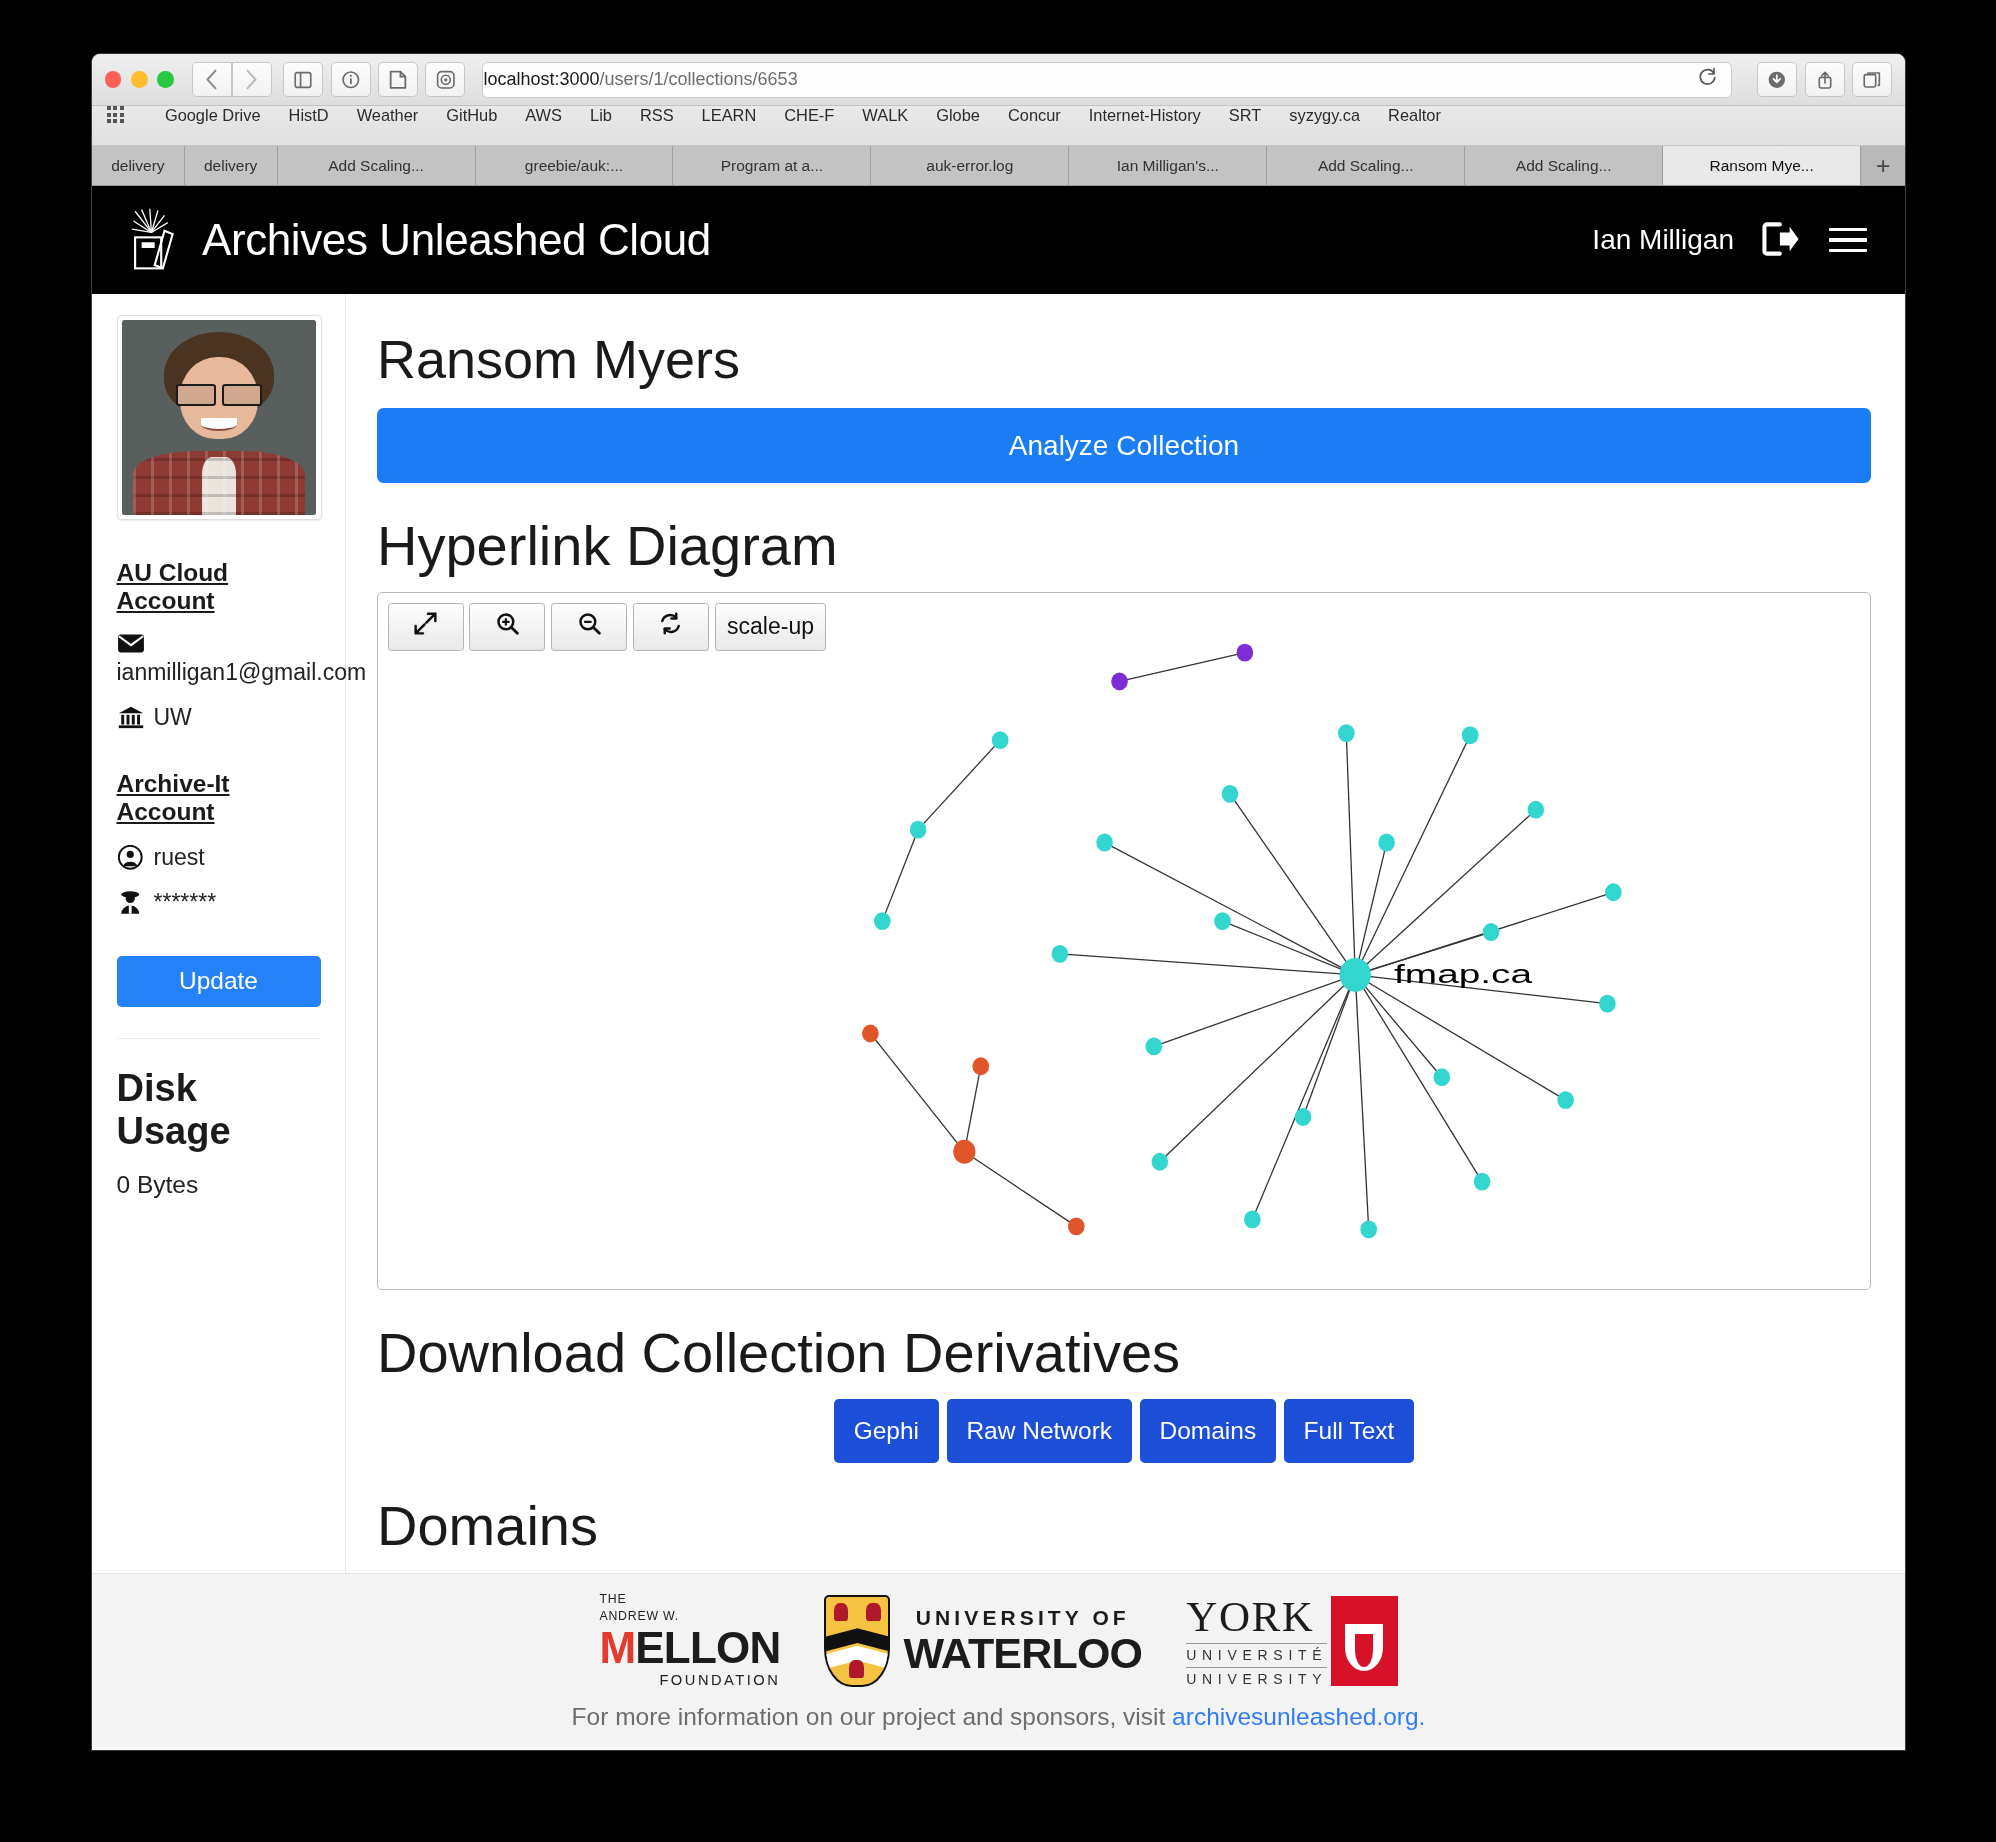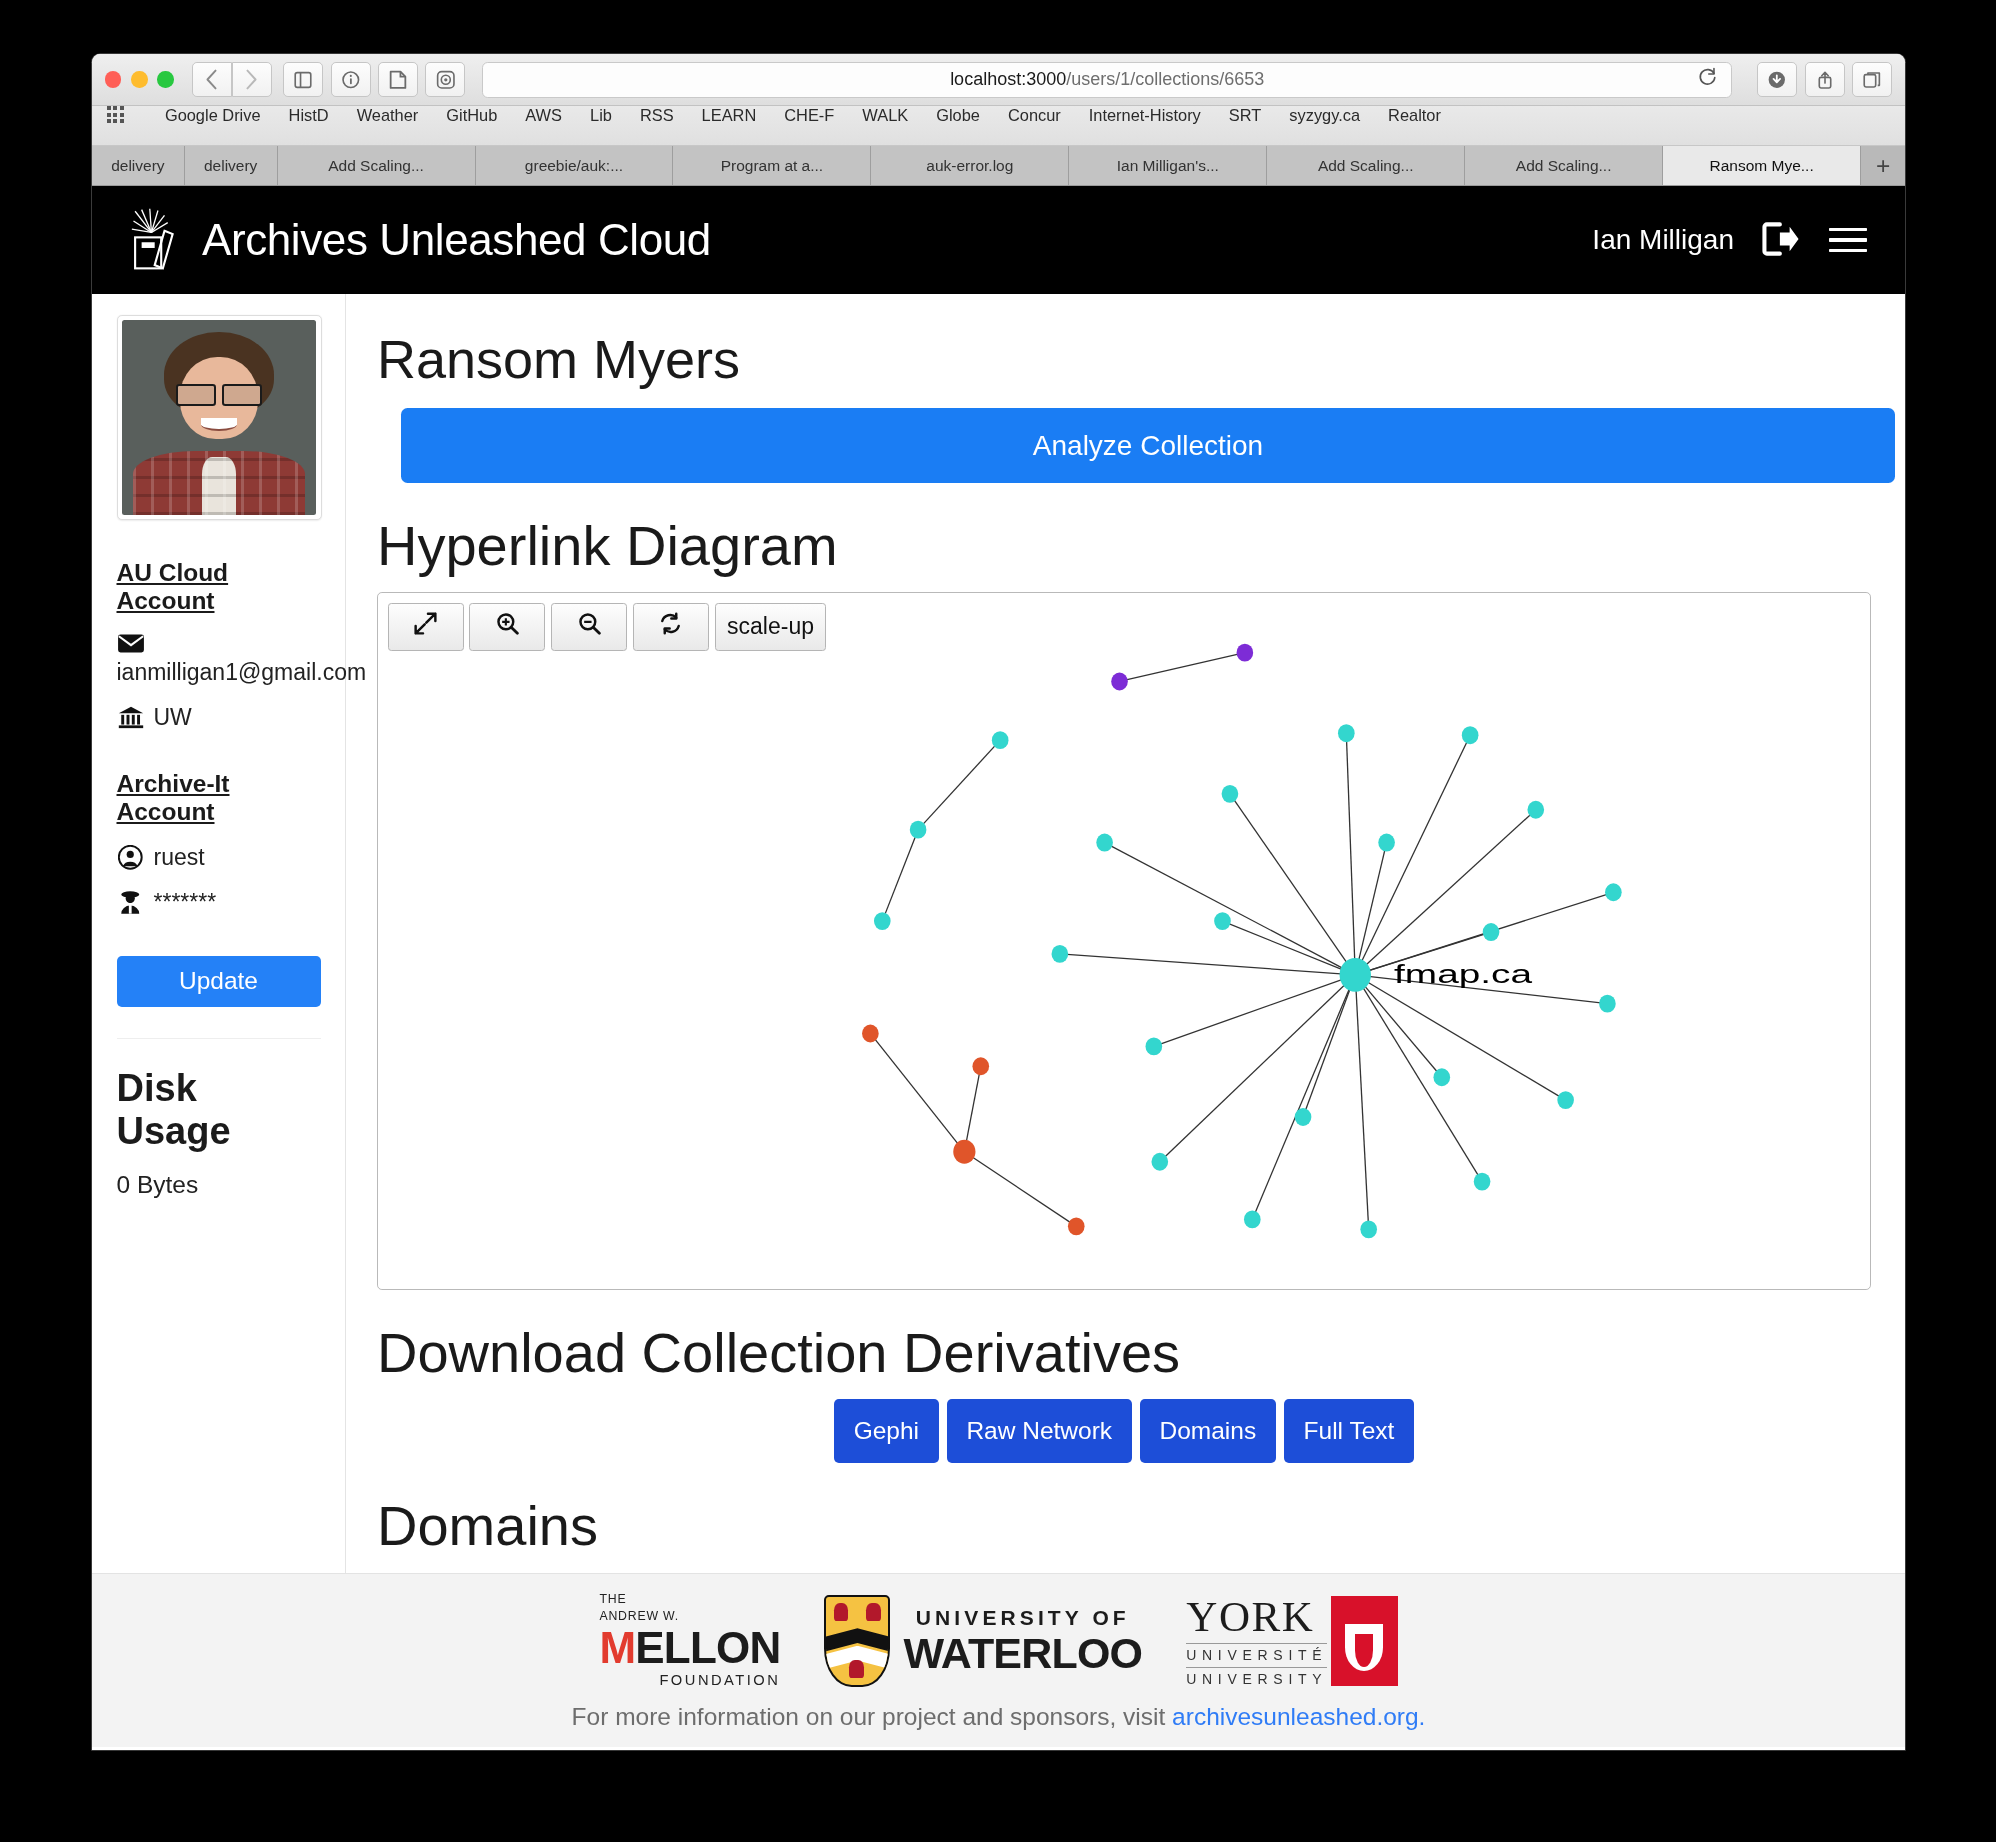--- a/index.html
+++ b/index.html
@@ -52,21 +52,21 @@
   .tb-btn.sep { margin-left: 7.4px; border-radius: 4.9px; }
   .tb-btn svg { display: block; }
 
   .urlbar {
     flex: 1;
     margin: 0 17px;
     height: 34px;
     background: #fdfdfd;
     border: 0.8px solid #c9c9c9;
     border-radius: 5.7px;
-    display: flex; align-items: center; justify-content: center;
+    display: flex; align-items: center; 
     position: relative;
     font-size: 18px;
     color: #2e2e2e;
   }
   .urlbar .reload {
     position: absolute; right: 13px; top: 50%; transform: translateY(-50%);
     color: #555;
   }
   .urlbar .u-host { color: #1a1a1a; }
   .urlbar .u-path { color: #6e6e6e; }
@@ -198,21 +198,20 @@
     padding: 21px 34px 0 31px;
     box-sizing: border-box;
     min-width: 0;
   }
   .page-title { font-size: 54px; font-weight: normal; color: #1a1a1a; margin: 13px 0 18px 0; }
   .analyze-btn {
     display: block; width: 100%; height: 75px;
     background: #1a7df4; color: #fff; border: none; border-radius: 6.5px;
     font-size: 28px; cursor: pointer;
     font-family: "Liberation Sans", sans-serif;
-    margin-left: 24px;
   }
   .sec-title { font-size: 56px; font-weight: normal; color: #1a1a1a; margin: 29.5px 0 14.7px 0; }
 
   .graph-box {
     border: 0.8px solid #b9b9b9;
     border-radius: 4.9px;
     height: 696px;
     position: relative;
     background: #fff;
     overflow: hidden;

